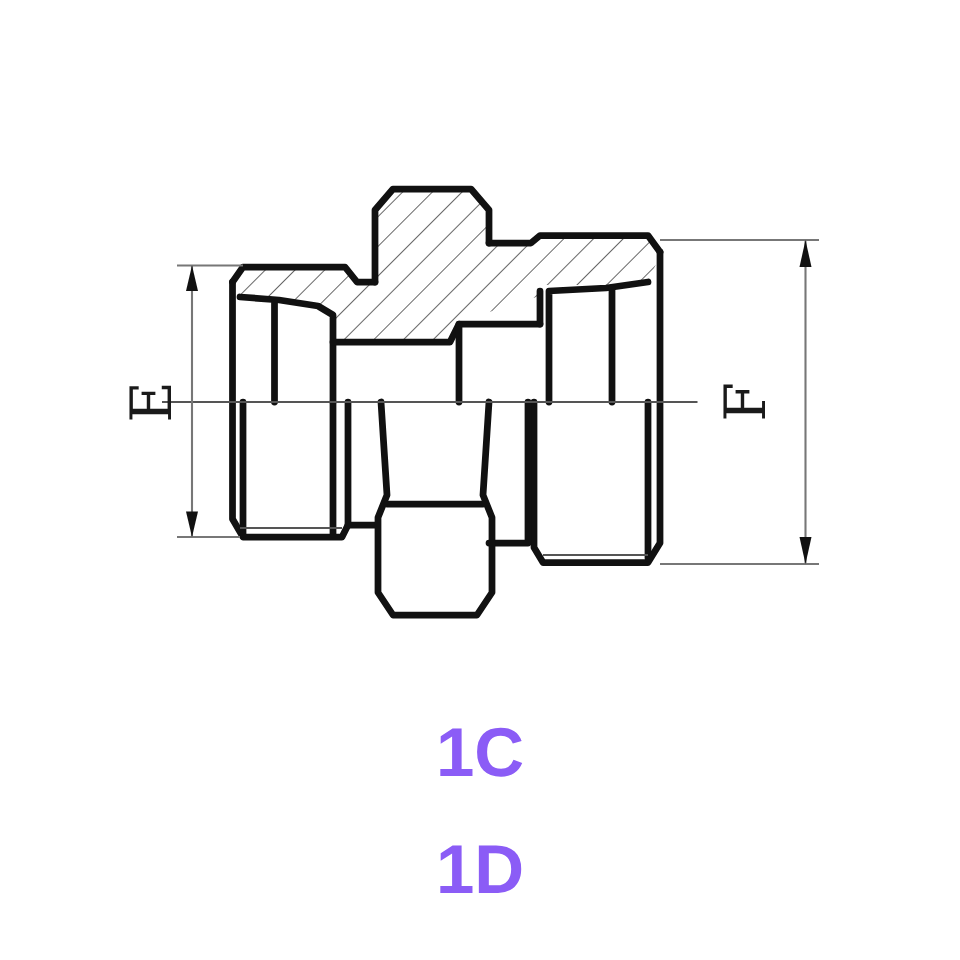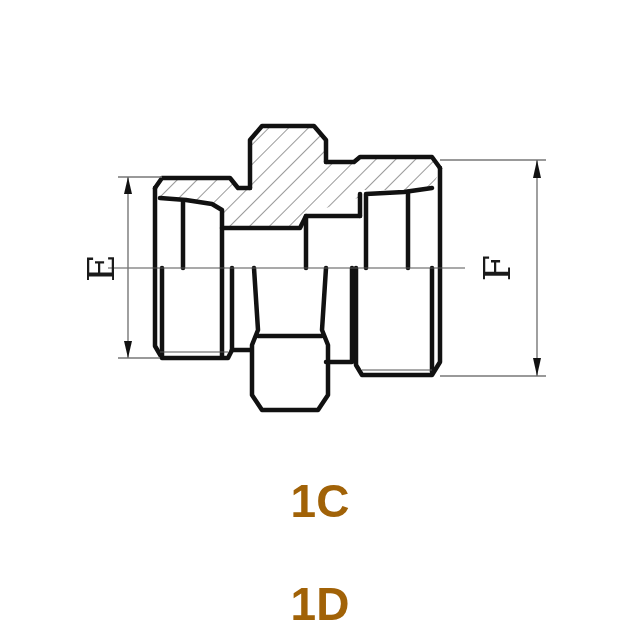--- a/index.html
+++ b/index.html
@@ -5,21 +5,21 @@
   html, body { margin: 0; padding: 0; background: #ffffff; }
   body { width: 640px; height: 640px; position: relative; overflow: hidden; }
   #drawing { position: absolute; left: 0; top: 0; width: 640px; height: 640px; }
   .thick { fill: none; stroke: #111111; stroke-width: 4.5; stroke-linejoin: round; stroke-linecap: round; }
   .thin { fill: none; stroke: #555555; stroke-width: 1.2; }
   .dim { fill: none; stroke: #777777; stroke-width: 1.4; }
   .hatchfill { fill: url(#hatch); stroke: none; }
   .dimtext { font-family: "DejaVu Serif", serif; font-size: 38px; fill: #1a1a1a; }
   .label { position: absolute; left: 0; width: 640px; text-align: center;
            font-family: "Liberation Sans", sans-serif; font-weight: bold;
-           font-size: 46px; color: #a16207; line-height: 1; }
+           font-size: 46px; color: #8b5cf6; line-height: 1; }
 </style>
 </head>
 <body>
 
 <svg id="drawing" viewBox="0 0 640 640" xmlns="http://www.w3.org/2000/svg">
   <defs>
     <pattern id="hatch" patternUnits="userSpaceOnUse" width="14" height="14" patternTransform="rotate(45)">
       <line x1="0" y1="0" x2="0" y2="14" stroke="#555" stroke-width="1.2"></line>
     </pattern>
   </defs>
@@ -76,13 +76,13 @@
     <line class="dim" x1="440" y1="160" x2="546" y2="160"></line>
     <line class="dim" x1="440" y1="376" x2="546" y2="376"></line>
     <line class="dim" x1="537" y1="160" x2="537" y2="376"></line>
     <polygon points="537,160 533,178 541,178" fill="#111"></polygon>
     <polygon points="537,376 533,358 541,358" fill="#111"></polygon>
     <text class="dimtext" x="0" y="0" text-anchor="middle" transform="translate(510,268) rotate(-90)">F</text>
   </g>
 </svg>
 
 <div class="label" style="top:478px;">1C</div>
-<div class="label" style="top:581px;">1D</div>
+<div class="label" style="top:556px;">1D</div>
 
 </body></html>

